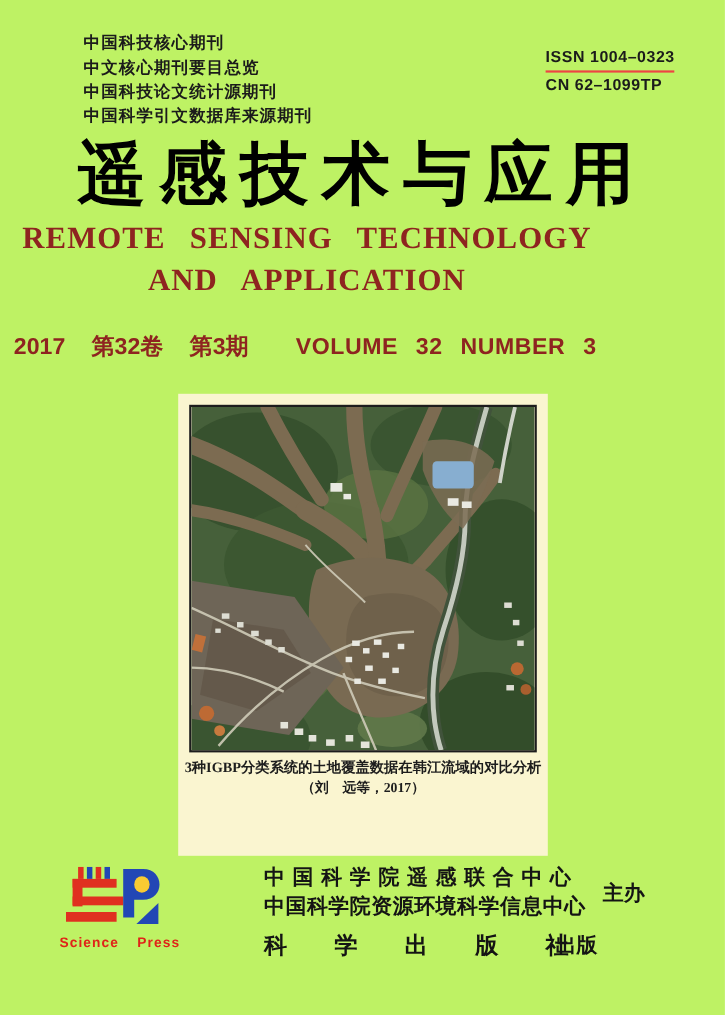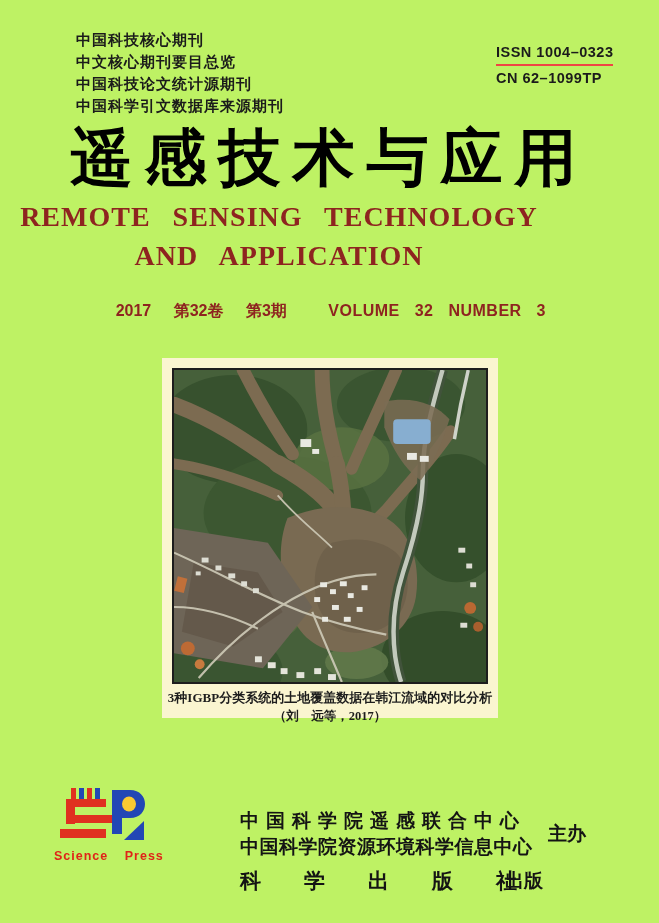--- a/index.html
+++ b/index.html
@@ -73,36 +73,36 @@
   }
   .title-en.line1 { top: 201px; }
   .title-en.line2 { top: 240px; }
 
   
   .issue-line {
     position: absolute;
     top: 301px;
     left: 0;
     width: 555px;
-    text-align: right;
+    text-align: center;
     color: #8E2420;
     font-weight: bold;
-    font-size: 16px;
+    font-size: 21px;
     white-space: nowrap;
   }
   .issue-line .part { margin: 0 9px; }
   .issue-line .part.en { margin-left: 28px; word-spacing: 10px; letter-spacing: 0.5px; }
 
   
   .figure-frame {
     position: absolute;
     left: 162px;
     top: 358px;
     width: 336px;
-    height: 360px;
+    height: 420px;
     background: #FAF5D0;
   }
   .sat-wrap {
     margin: 10px auto 0 auto;
     width: 316px;
     height: 316px;
     border: 2px solid #1d1d1d;
     overflow: hidden;
   }
   .sat-wrap svg { display: block; }
@@ -139,21 +139,21 @@
     font-size: 12.5px;
     letter-spacing: 1px;
     word-spacing: 12px;
     white-space: nowrap;
   }
 
   
   .pub-block {
     position: absolute;
     left: 240px;
-    top: 808px;
+    top: 786px;
     width: 380px;
     color: #141414;
   }
   .pub-row { display: flex; align-items: center; }
   .org-lines { width: 290px; }
   .org-line1 {
     font-size: 19px;
     font-weight: 600;
     letter-spacing: 7px;
     line-height: 26px;

